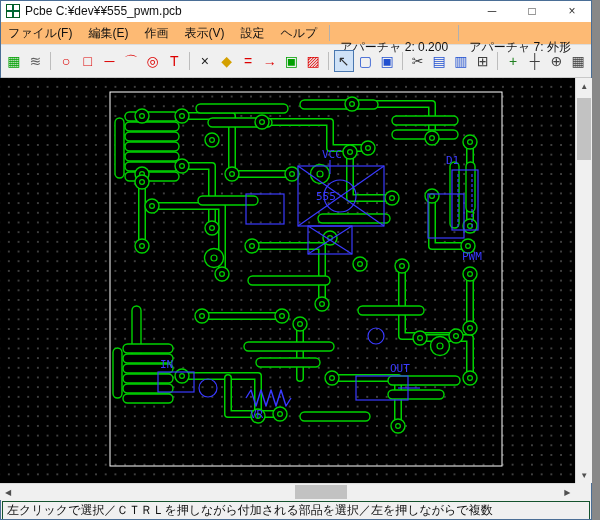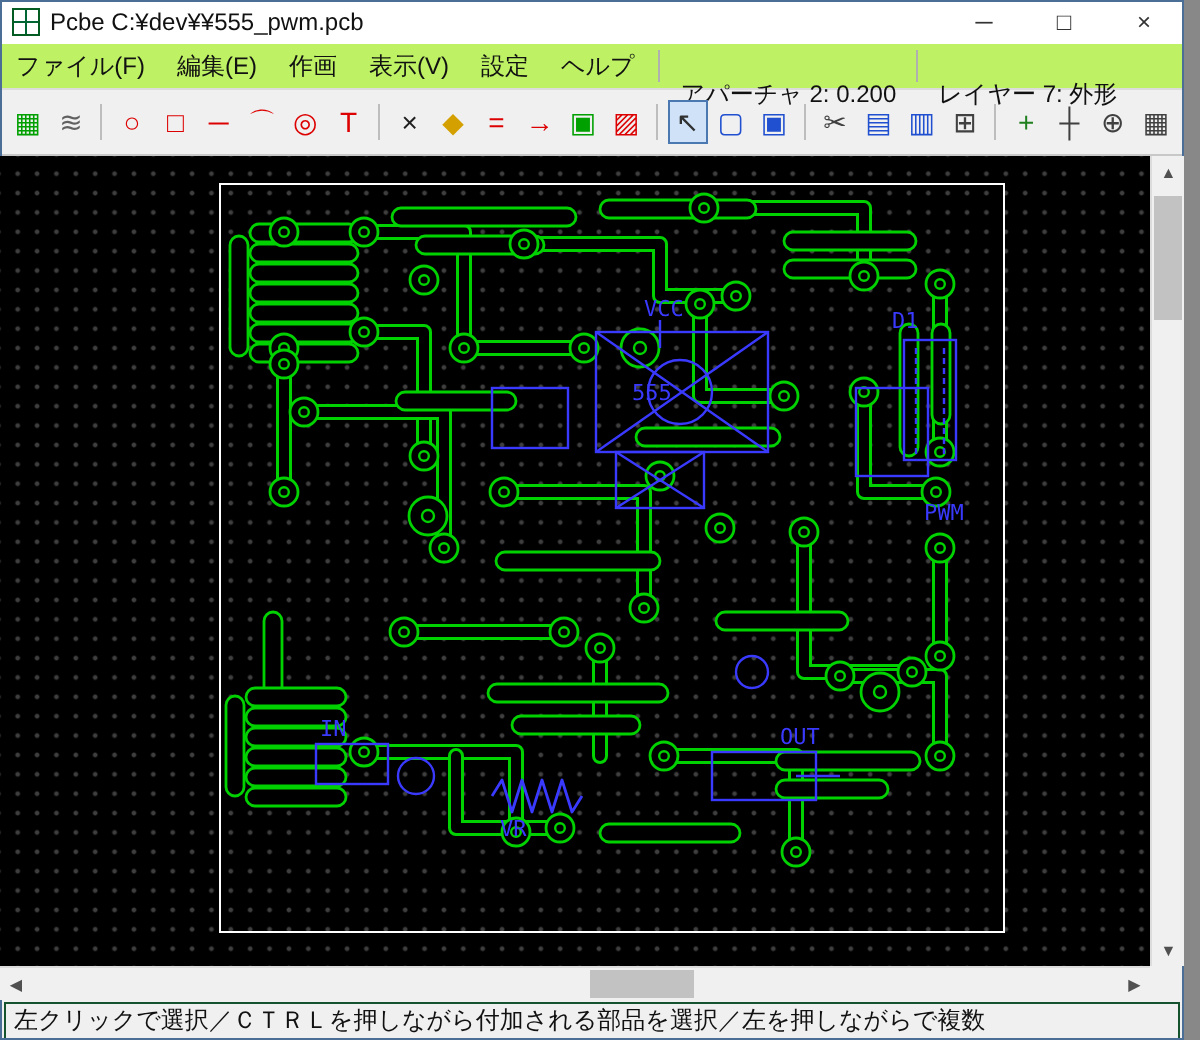--- a/index.html
+++ b/index.html
@@ -11,21 +11,21 @@
   .app-icon{width:14px;height:14px;margin:0 5px 0 6px;background:
     linear-gradient(#00a33c,#00a33c);border:1px solid #045c22;box-sizing:border-box;
     background-image:linear-gradient(90deg,transparent 45%,#063 45%,#063 55%,transparent 55%),
     linear-gradient(0deg,transparent 45%,#063 45%,#063 55%,transparent 55%);}
   .title-left{white-space:nowrap;}
   .title-file{white-space:nowrap;}
   .win-buttons{margin-left:auto;display:flex;height:22px;}
   .win-btn{width:40px;height:22px;display:flex;align-items:center;justify-content:center;
     font-size:12px;color:#333;cursor:default;}
   
-  .menubar{height:22px;display:flex;align-items:center;background:#bef264;text-align:right;}
+  .menubar{height:22px;display:flex;align-items:center;background:#fdba74;text-align:right;}
   .menu-item{padding:0 8px;line-height:22px;white-space:nowrap;}
   .msep{width:1px;height:16px;background:#b0b0b0;margin:0 4px;}
   .minfo{padding:0 6px;white-space:nowrap;margin-top:28px;}
   
   .toolbar{height:32px;display:flex;align-items:center;padding:0 3px;background:#f0f0f0;
     border-top:1px solid #dcdcdc;border-bottom:1px solid #c8c8c8;}
   .tbtn{width:22px;height:22px;display:flex;align-items:center;justify-content:center;
     font-size:14px;line-height:22px;margin:0 1px;border:1px solid transparent;box-sizing:border-box;}
   .tbtn.pressed{background:#cfe2f7;border:1px solid #4a78b0;}
   .tsep{width:1px;height:18px;background:#bdbdbd;margin:0 4px;}
@@ -73,21 +73,21 @@
   <div class="menubar">
     <span class="menu-item">ファイル(F)</span>
     <span class="menu-item">編集(E)</span>
     <span class="menu-item">作画</span>
     <span class="menu-item">表示(V)</span>
     <span class="menu-item">設定</span>
     <span class="menu-item">ヘルプ</span>
     <div class="msep"></div>
     <span class="minfo">アパーチャ 2: 0.200</span>
     <div class="msep"></div>
-    <span class="minfo">レイヤー 7: 外形</span>
+    <span class="minfo">アパーチャ 7: 外形</span>
   </div>
 
   <div class="toolbar">
       <div class="tbtn" style="color: rgb(0, 160, 0);">▦</div>
       <div class="tbtn" style="color: rgb(96, 96, 96);">≋</div>
       <div class="tsep"></div>
       <div class="tbtn" style="color: rgb(221, 0, 0);">○</div>
       <div class="tbtn" style="color: rgb(221, 0, 0);">□</div>
       <div class="tbtn" style="color: rgb(221, 0, 0);">─</div>
       <div class="tbtn" style="color: rgb(221, 0, 0);">⌒</div>

